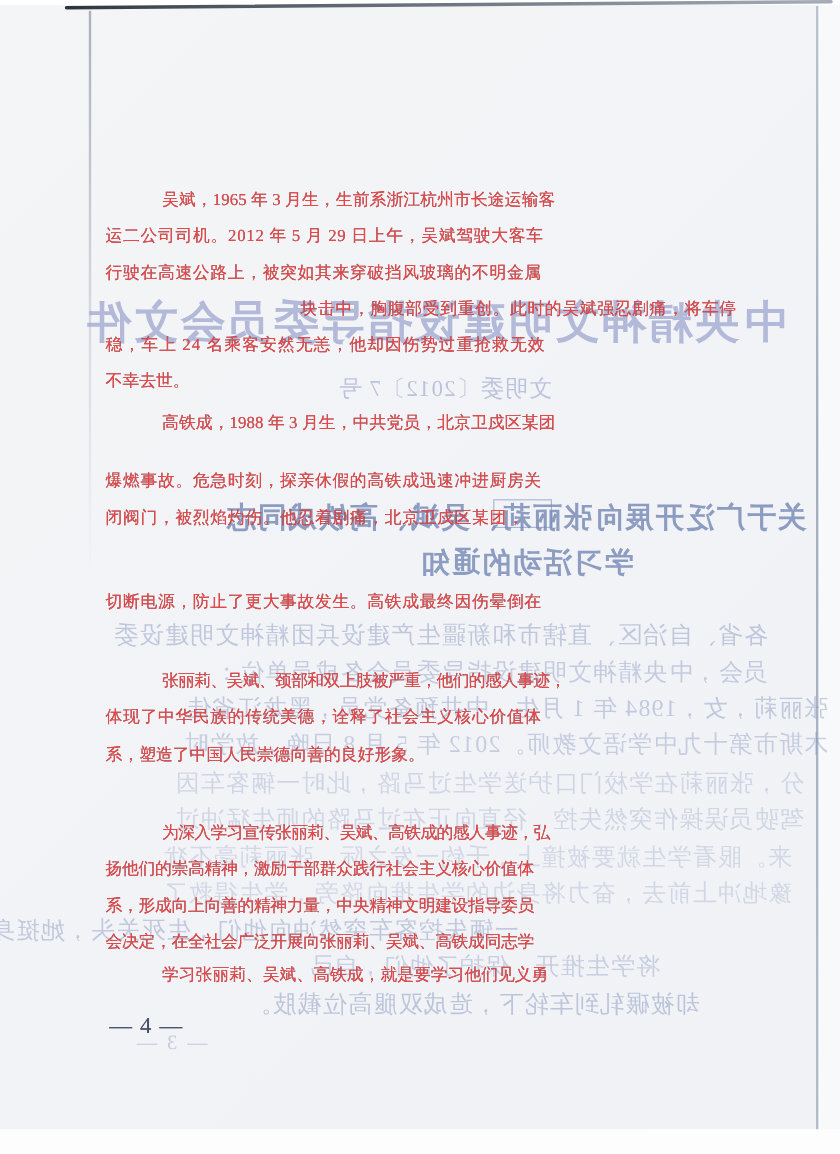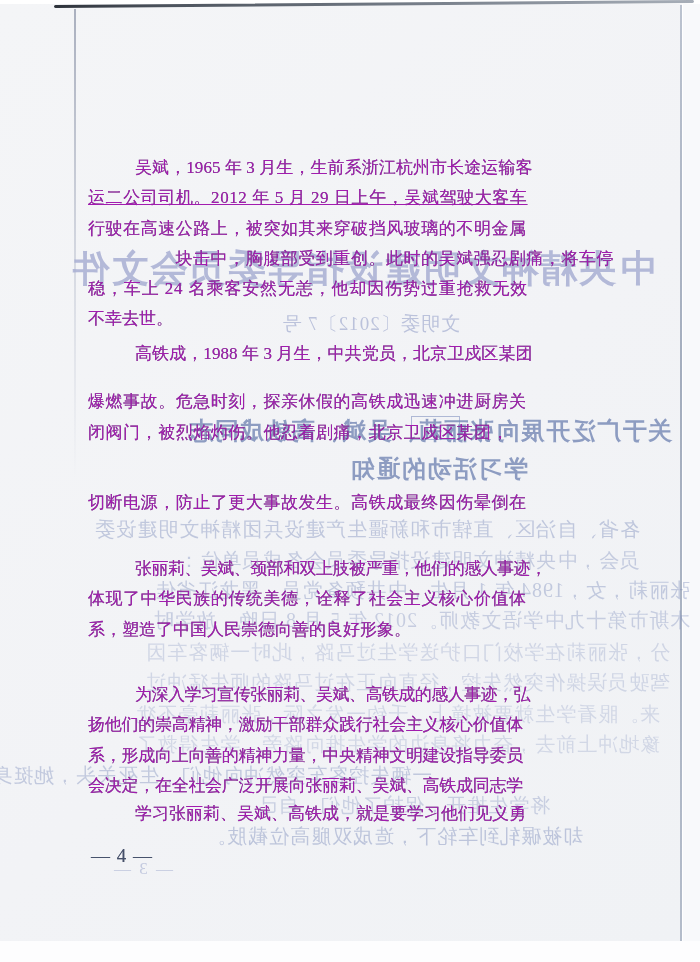--- a/index.html
+++ b/index.html
@@ -42,21 +42,21 @@
   .bleed-body{font-size:20px;letter-spacing:1px;color:#7c8cbb;}
   .bleed-pagenum{font-size:17px;color:#97a2ca;letter-spacing:2px;}
   .bleed-namebox{
     position:absolute;border:1.3px solid rgba(118,134,186,0.55);
     filter:blur(0.3px);pointer-events:none;
   }
   
   .para{position:absolute;left:88px;width:526px;}
   .line{
     height:30.3px;line-height:30.3px;white-space:pre;
-    font-size:17px;color:#a21caf;
+    font-size:14px;color:#ef4444;
     text-shadow:0 0 0.5px rgba(51,59,73,0.75);
   }
   .line.indent{padding-left:47px;}
   .page-number{
     position:absolute;left:91px;top:845px;
     font-size:19px;color:#46506a;letter-spacing:1px;white-space:pre;
     text-shadow:0 0 0.5px rgba(70,80,106,0.7);
   }
 </style>
 </head>
@@ -92,21 +92,21 @@
     <div class="bleed bleed-body" style="top: 762px; right: 268px; opacity: 0.4;">一辆失控客车突然冲向他们，生死关头，她挺身而出奋力</div>
     <div class="bleed bleed-body" style="top: 792px; right: 150px; opacity: 0.34;">将学生推开，保护了他们，自己</div>
     <div class="bleed bleed-body" style="top: 823px; right: 117px; opacity: 0.44;">却被碾轧到车轮下，造成双腿高位截肢。</div>
   </div>
 
 <div class="bleed bleed-pagenum" style="left:112px;top:859px;opacity:0.5;">— 3 —</div>
 
 <div id="text-layer">
     <div class="para" style="top: 153px;">
       <div class="line indent" style="letter-spacing: 0.0848214px;"><span>吴斌，1965 年 3 月生，生前系浙江杭州市长途运输客</span></div>
-      <div class="line" style="letter-spacing: 0.582031px; text-decoration: underline;"><span>运二公司司机。2012 年 5 月 29 日上午，吴斌驾驶大客车</span></div>
+      <div class="line" style="letter-spacing: 0.582031px;"><span>运二公司司机。2012 年 5 月 29 日上午，吴斌驾驶大客车</span></div>
       <div class="line" style="letter-spacing: 0.54px;"><span>行驶在高速公路上，被突如其来穿破挡风玻璃的不明金属</span></div>
       <div class="line" style="letter-spacing: 0.54px; text-align: right;"><span>块击中，胸腹部受到重创。此时的吴斌强忍剧痛，将车停</span></div>
       <div class="line" style="letter-spacing: 0.87963px;"><span>稳，车上 24 名乘客安然无恙，他却因伤势过重抢救无效</span></div>
       <div class="line no-fit"><span>不幸去世。</span></div>
     </div>
     <div class="para" style="top: 339px;">
       <div class="line indent" style="letter-spacing: 0.0848214px;"><span>高铁成，1988 年 3 月生，中共党员，北京卫戍区某团</span></div>
       <div class="line" style="letter-spacing: 0.54px; margin-top: 18px;"><span>爆燃事故。危急时刻，探亲休假的高铁成迅速冲进厨房关</span></div>
       <div class="line" style="letter-spacing: 0.54px;"><span>闭阀门，被烈焰灼伤。他忍着剧痛，北京卫戍区某团，</span></div>
       <div class="line" style="letter-spacing: 0.54px; margin-top: 40px;"><span>切断电源，防止了更大事故发生。高铁成最终因伤晕倒在</span></div>

